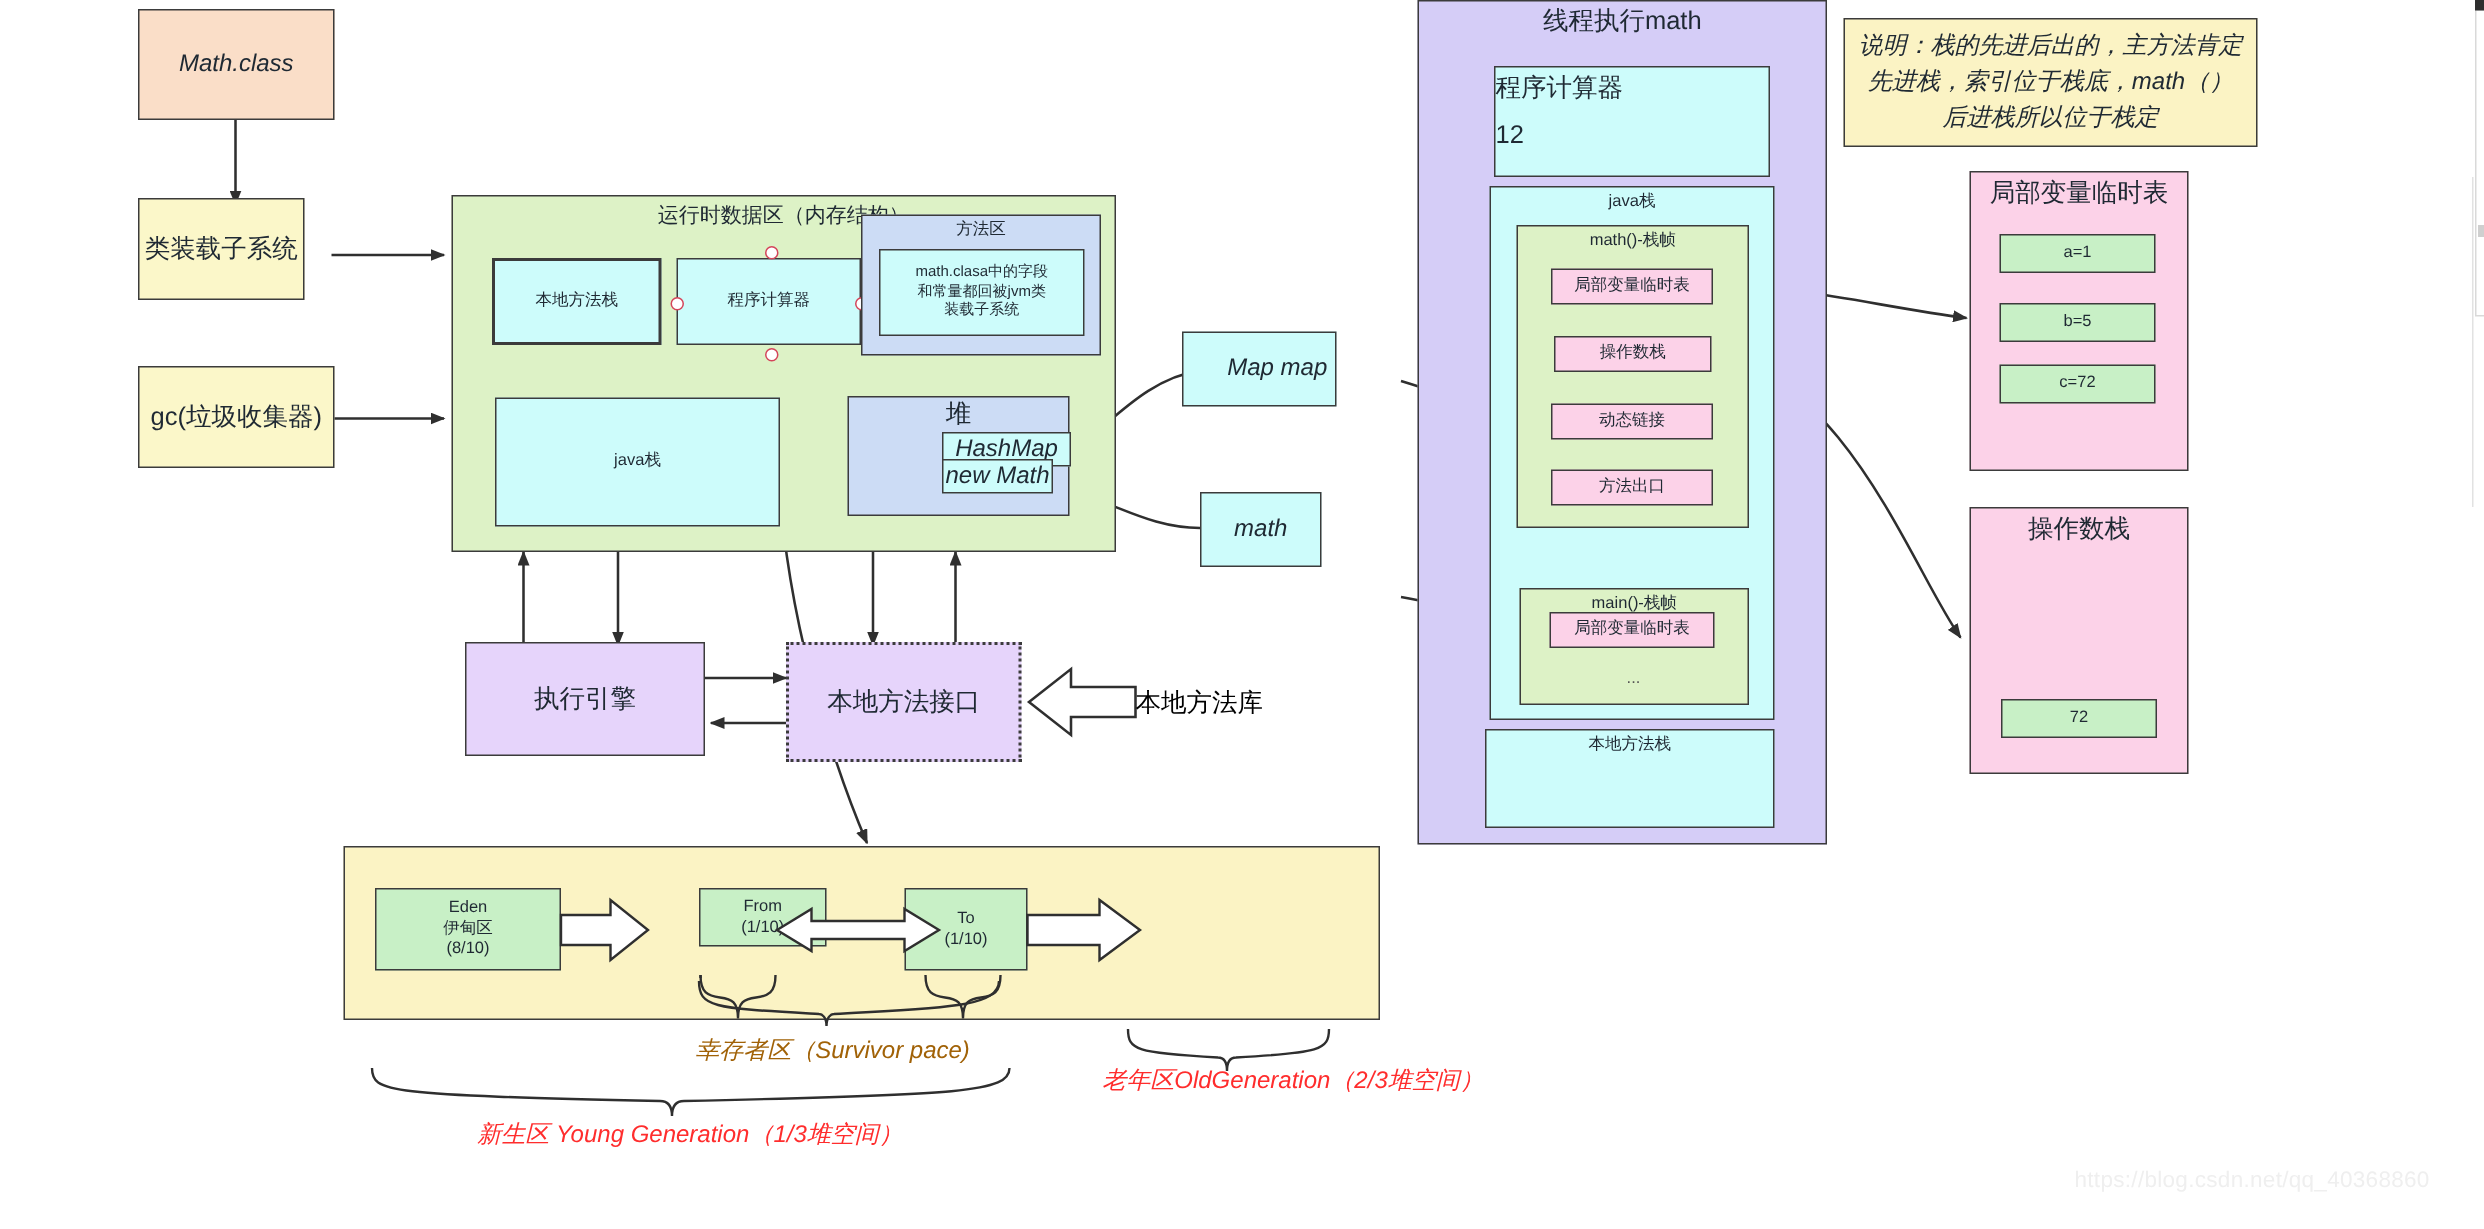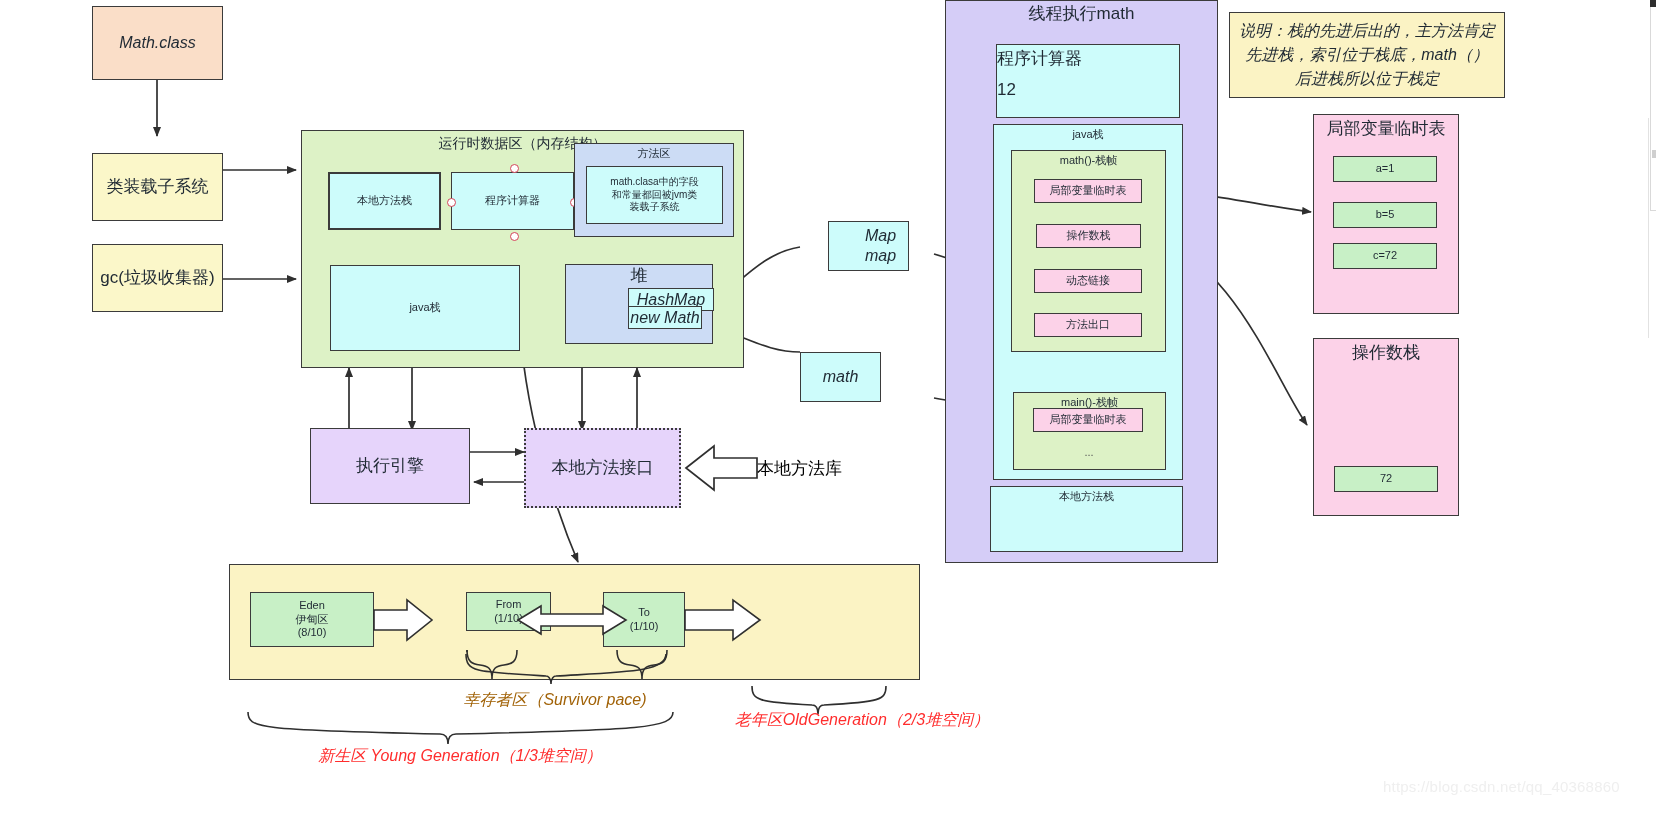--- a/index.html
+++ b/index.html
@@ -113,21 +113,21 @@
       <path d="M637,430 L637,368"></path>
       <path d="M470,452 L524,452"></path>
       <path d="M680,482 L474,482"></path>
 
       <path d="M520,330 C528,430 560,520 578,562"></path>
     </g>
   </svg>
 
   <div class="box c-peach md" style="left:92px;top:6px;width:131px;height:74px;">Math.class</div>
 
-  <div class="box c-yellow lg" style="left:92px;top:153px;width:131px;height:68px;">类装载子系统</div>
+  <div class="box c-yellow lg" style="left:92px;top:132px;width:111px;height:68px;">类装载子系统</div>
 
   <div class="box c-yellow lg" style="left:92px;top:244px;width:131px;height:68px;">gc(垃圾收集器)</div>
 
   <div class="box top c-green title-c" style="left:301px;top:130px;width:443px;height:238px;justify-content:center;padding-top:4px;">运行时数据区（内存结构）</div>
 
   <div class="box c-cyan sm" style="left:328px;top:172px;width:113px;height:58px;border-width:2px;">本地方法栈</div>
 
   <div class="box c-cyan sm" style="left:451px;top:172px;width:123px;height:58px;">程序计算器</div>
 
   <div style="position:absolute;left:510px;top:164px;width:7px;height:7px;border:1.3px solid #d4455a;border-radius:50%;background:#fff;"></div>
@@ -139,22 +139,22 @@
 
   <div class="box top c-blue sm" style="left:574px;top:143px;width:160px;height:94px;padding-top:3px;">方法区</div>
   <div class="box c-cyan xs" style="left:586px;top:166px;width:137px;height:58px;padding:2px;">math.clasa中的字段
 和常量都回被jvm类
 装载子系统</div>
 
   <div class="box top c-blue lg" style="left:565px;top:264px;width:148px;height:80px;padding-top:0px;">堆</div>
   <div class="box c-cyan md" style="left:628px;top:288px;width:86px;height:23px;">HashMap</div>
   <div class="box c-cyan md" style="left:628px;top:306px;width:74px;height:23px;">new Math</div>
 
-  <div class="box c-cyan md" style="left:828px;top:221px;width:81px;height:50px;padding-left:24px;">Map map</div>
-  <div class="box c-cyan md" style="left:800px;top:328px;width:81px;height:50px;margin-top:24px;">math</div>
+  <div class="box c-cyan md" style="left:788px;top:221px;width:103px;height:50px;padding-left:24px;">Map map</div>
+  <div class="box c-cyan md" style="left:800px;top:328px;width:81px;height:50px;">math</div>
 
   <div class="box c-purple lg" style="left:310px;top:428px;width:160px;height:76px;">执行引擎</div>
 
   <div class="box dotted c-purple lg" style="left:524px;top:428px;width:157px;height:80px;">本地方法接口</div>
 
   <svg class="wires" style="left:0;top:0;">
     <path d="M752,468 L752,448 L791,448 L791,488 L752,488 L752,468 L752,468 Z" fill="none"></path>
     <path d="M686,468 L714,446 L714,458 L757,458 L757,478 L714,478 L714,490 Z" fill="#ffffff" stroke="#2f2f2f" stroke-width="1.7" stroke-linejoin="miter"></path>
   </svg>
   <div class="lbl lg" style="left:757px;top:457px;">本地方法库</div>

